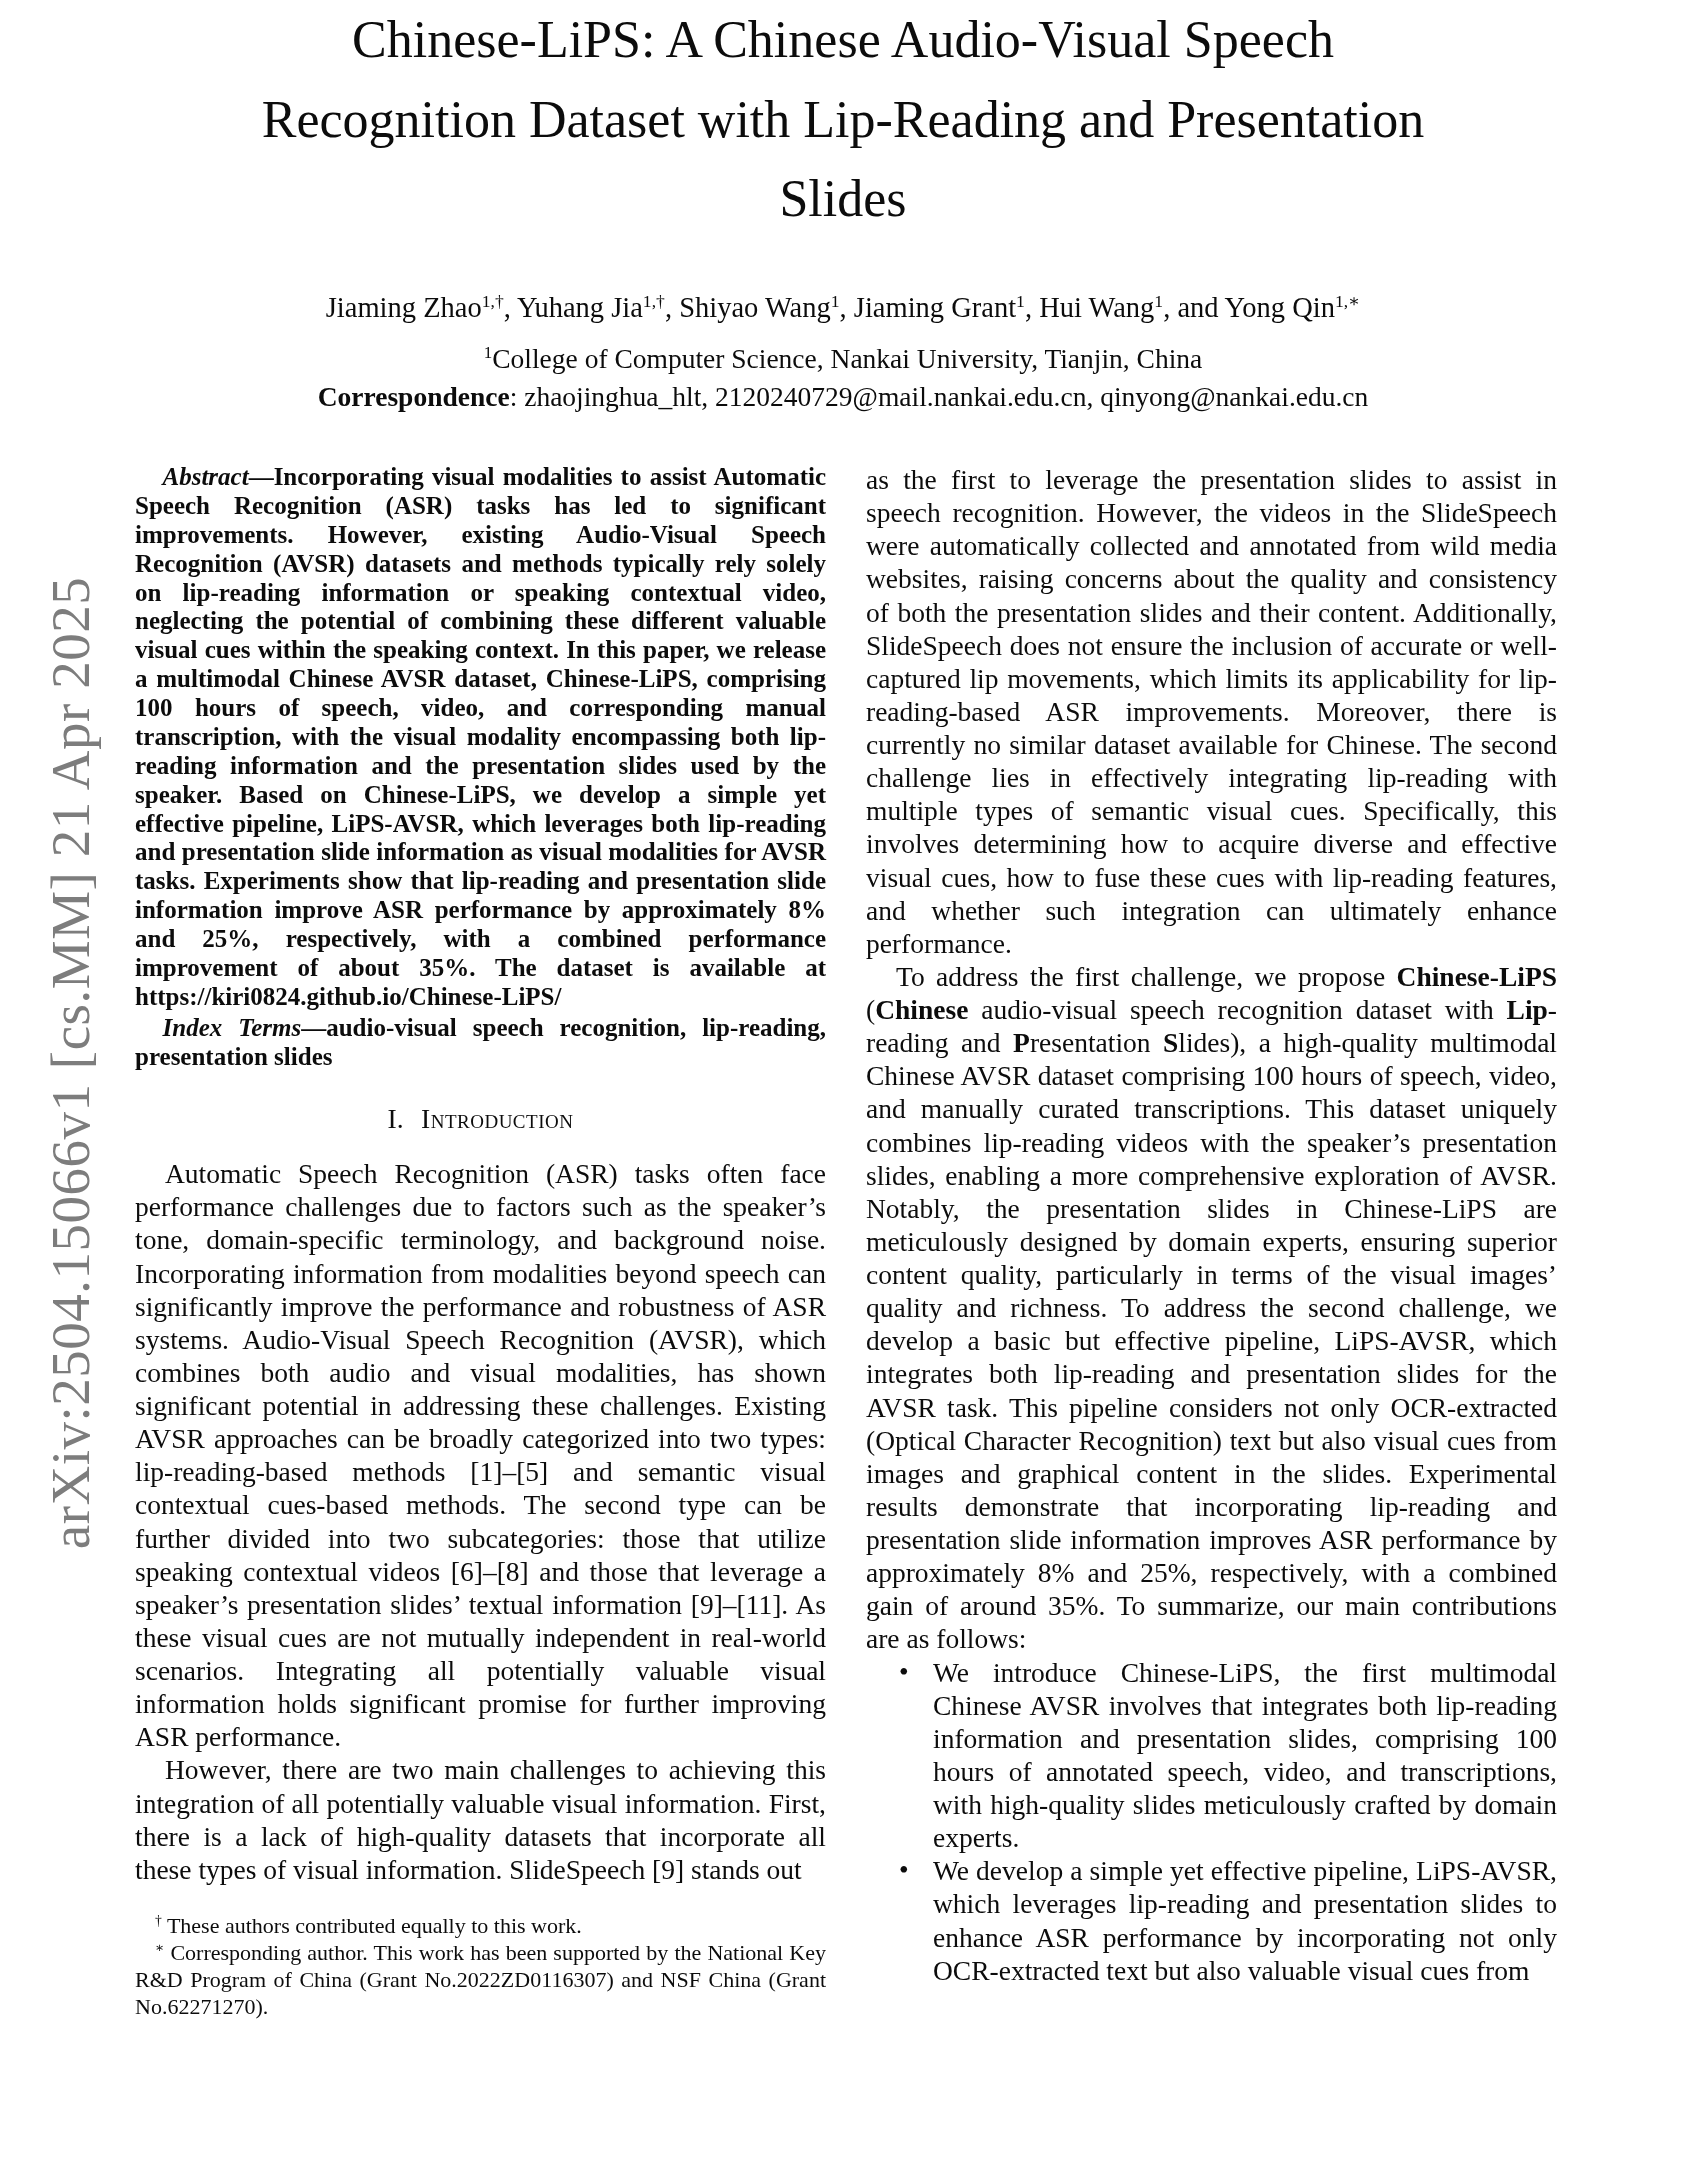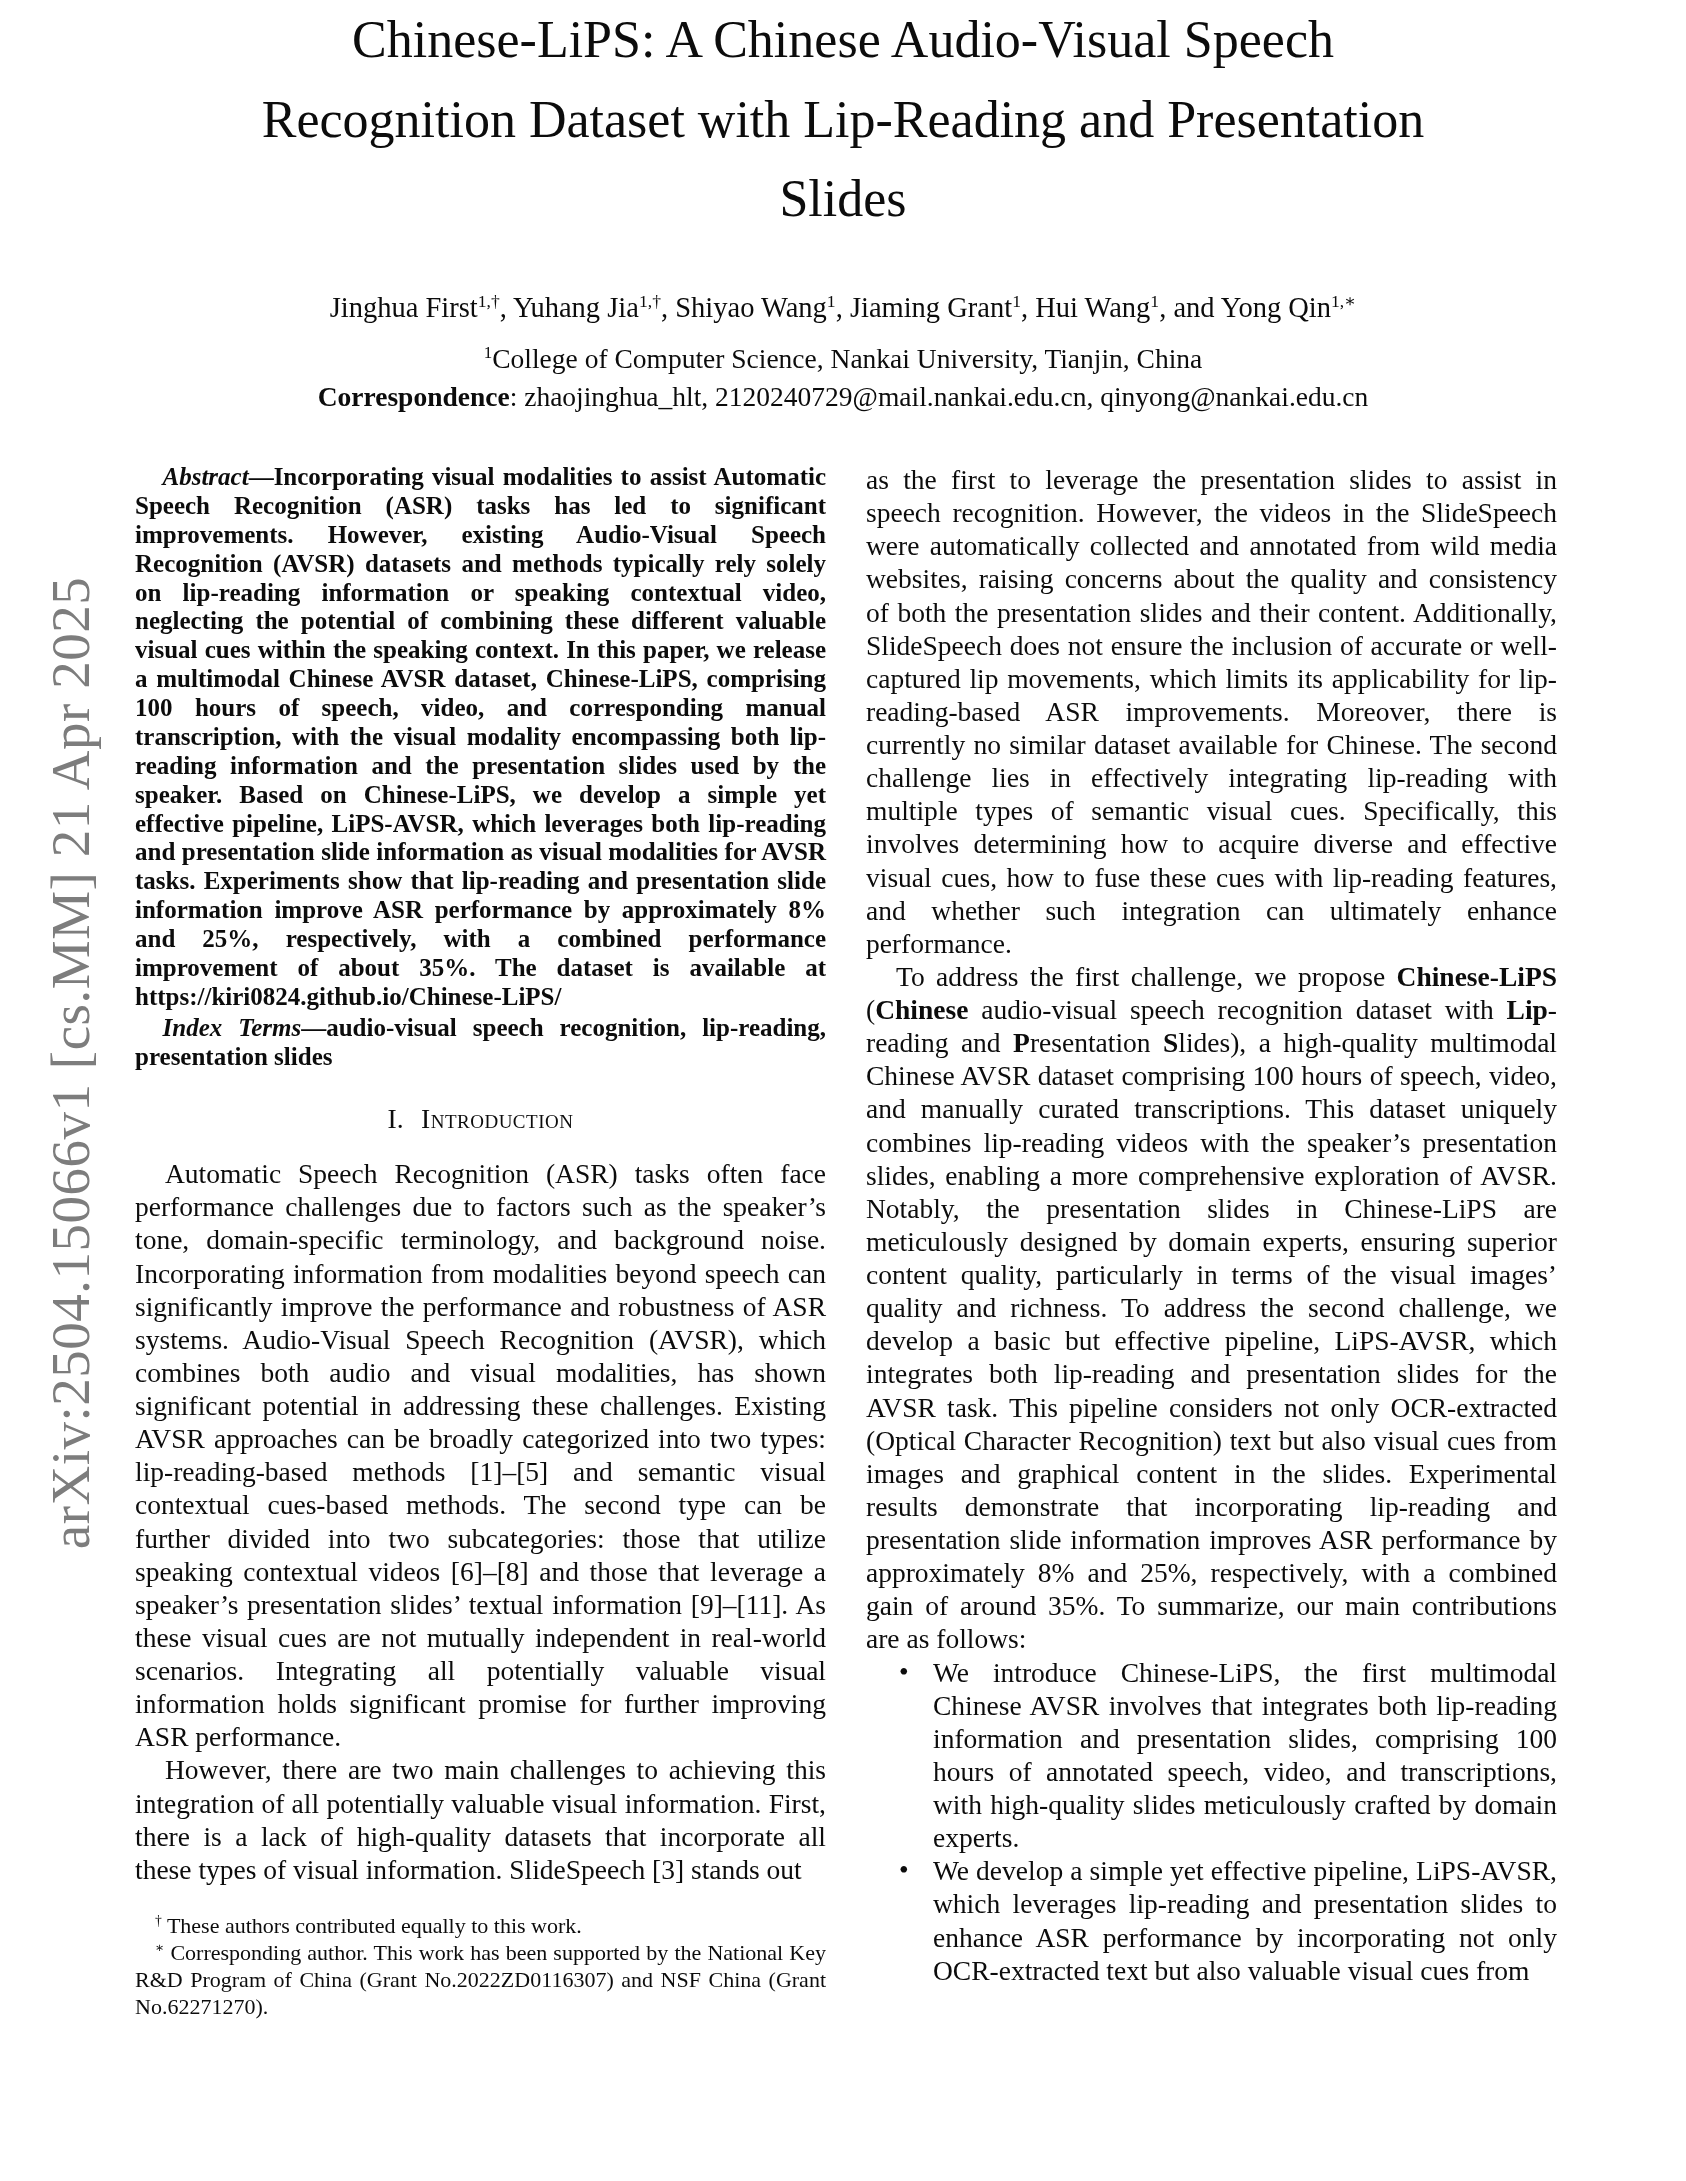--- a/index.html
+++ b/index.html
@@ -54,35 +54,35 @@
 </style>
 </head>
 <body>
 
 <div class="page">
 
   <div class="arxiv-watermark" style="color: rgb(125, 125, 125);">arXiv:2504.15066v1 [cs.MM] 21 Apr 2025</div>
 
   <div class="header">
     <h1 class="title">Chinese-LiPS: A Chinese Audio-Visual Speech Recognition Dataset with Lip-Reading and Presentation Slides</h1>
-    <div class="authors"><span>Jinghua First</span><sup>1,†</sup><span>, Yuhang Jia</span><sup>1,†</sup><span>, Shiyao Wang</span><sup>1</sup><span>, Jiaming Grant</span><sup>1</sup><span>, Hui Wang</span><sup>1</sup><span>, and Yong Qin</span><sup>1,∗</sup></div>
+    <div class="authors"><span>Jiaming Zhao</span><sup>1,†</sup><span>, Yuhang Jia</span><sup>1,†</sup><span>, Shiyao Wang</span><sup>1</sup><span>, Jiaming Grant</span><sup>1</sup><span>, Hui Wang</span><sup>1</sup><span>, and Yong Qin</span><sup>1,∗</sup></div>
     <div class="affiliation"><sup>1</sup><span>College of Computer Science, Nankai University, Tianjin, China</span></div>
     <div class="correspondence"><span style="font-weight: bold;">Correspondence</span><span>: zhaojinghua_hlt, 2120240729@mail.nankai.edu.cn, qinyong@nankai.edu.cn</span></div>
   </div>
 
   <div class="columns">
 
     <div class="col col-left">
       <p class="abstract"><span style="font-weight: bold; font-style: italic;">Abstract</span><span style="font-weight: bold;">—Incorporating visual modalities to assist Automatic Speech Recognition (ASR) tasks has led to significant improvements. However, existing Audio-Visual Speech Recognition (AVSR) datasets and methods typically rely solely on lip-reading information or speaking contextual video, neglecting the potential of combining these different valuable visual cues within the speaking context. In this paper, we release a multimodal Chinese AVSR dataset, Chinese-LiPS, comprising 100 hours of speech, video, and corresponding manual transcription, with the visual modality encompassing both lip-reading information and the presentation slides used by the speaker. Based on Chinese-LiPS, we develop a simple yet effective pipeline, LiPS-AVSR, which leverages both lip-reading and presentation slide information as visual modalities for AVSR tasks. Experiments show that lip-reading and presentation slide information improve ASR performance by approximately 8% and 25%, respectively, with a combined performance improvement of about 35%. The dataset is available at https://kiri0824.github.io/Chinese-LiPS/</span></p>
       <p class="index-terms"><span style="font-weight: bold; font-style: italic;">Index Terms</span><span style="font-weight: bold;">—audio-visual speech recognition, lip-reading, presentation slides</span></p>
       <h2 class="section-heading">
         <span class="sec-num">I.</span><span class="sc">Introduction</span>
       </h2>
       <p class="body-par indent">Automatic Speech Recognition (ASR) tasks often face performance challenges due to factors such as the speaker’s tone, domain-specific terminology, and background noise. Incorporating information from modalities beyond speech can significantly improve the performance and robustness of ASR systems. Audio-Visual Speech Recognition (AVSR), which combines both audio and visual modalities, has shown significant potential in addressing these challenges. Existing AVSR approaches can be broadly categorized into two types: lip-reading-based methods [1]–[5] and semantic visual contextual cues-based methods. The second type can be further divided into two subcategories: those that utilize speaking contextual videos [6]–[8] and those that leverage a speaker’s presentation slides’ textual information [9]–[11]. As these visual cues are not mutually independent in real-world scenarios. Integrating all potentially valuable visual information holds significant promise for further improving ASR performance.</p>
-      <p class="body-par indent">However, there are two main challenges to achieving this integration of all potentially valuable visual information. First, there is a lack of high-quality datasets that incorporate all these types of visual information. SlideSpeech [3] stands out</p>
+      <p class="body-par indent">However, there are two main challenges to achieving this integration of all potentially valuable visual information. First, there is a lack of high-quality datasets that incorporate all these types of visual information. SlideSpeech [9] stands out</p>
       <div class="footnotes">
         <p class="footnote"><sup>†</sup><span> These authors contributed equally to this work.</span></p>
         <p class="footnote"><sup>∗</sup><span> Corresponding author. This work has been supported by the National Key R&amp;D Program of China (Grant No.2022ZD0116307) and NSF China (Grant No.62271270).</span></p>
       </div>
     </div>
 
     <div class="col col-right">
       <p class="body-par">as the first to leverage the presentation slides to assist in speech recognition. However, the videos in the SlideSpeech were automatically collected and annotated from wild media websites, raising concerns about the quality and consistency of both the presentation slides and their content. Additionally, SlideSpeech does not ensure the inclusion of accurate or well-captured lip movements, which limits its applicability for lip-reading-based ASR improvements. Moreover, there is currently no similar dataset available for Chinese. The second challenge lies in effectively integrating lip-reading with multiple types of semantic visual cues. Specifically, this involves determining how to acquire diverse and effective visual cues, how to fuse these cues with lip-reading features, and whether such integration can ultimately enhance performance.</p>
       <p class="body-par indent"><span>To address the first challenge, we propose </span><span style="font-weight: bold;">Chinese-LiPS</span><span> (</span><span style="font-weight: bold;">Chinese</span><span> audio-visual speech recognition dataset with </span><span style="font-weight: bold;">Lip</span><span>-reading and </span><span style="font-weight: bold;">P</span><span>resentation </span><span style="font-weight: bold;">S</span><span>lides), a high-quality multimodal Chinese AVSR dataset comprising 100 hours of speech, video, and manually curated transcriptions. This dataset uniquely combines lip-reading videos with the speaker’s presentation slides, enabling a more comprehensive exploration of AVSR. Notably, the presentation slides in Chinese-LiPS are meticulously designed by domain experts, ensuring superior content quality, particularly in terms of the visual images’ quality and richness. To address the second challenge, we develop a basic but effective pipeline, LiPS-AVSR, which integrates both lip-reading and presentation slides for the AVSR task. This pipeline considers not only OCR-extracted (Optical Character Recognition) text but also visual cues from images and graphical content in the slides. Experimental results demonstrate that incorporating lip-reading and presentation slide information improves ASR performance by approximately 8% and 25%, respectively, with a combined gain of around 35%. To summarize, our main contributions are as follows:</span></p>
       <ul class="contributions">

